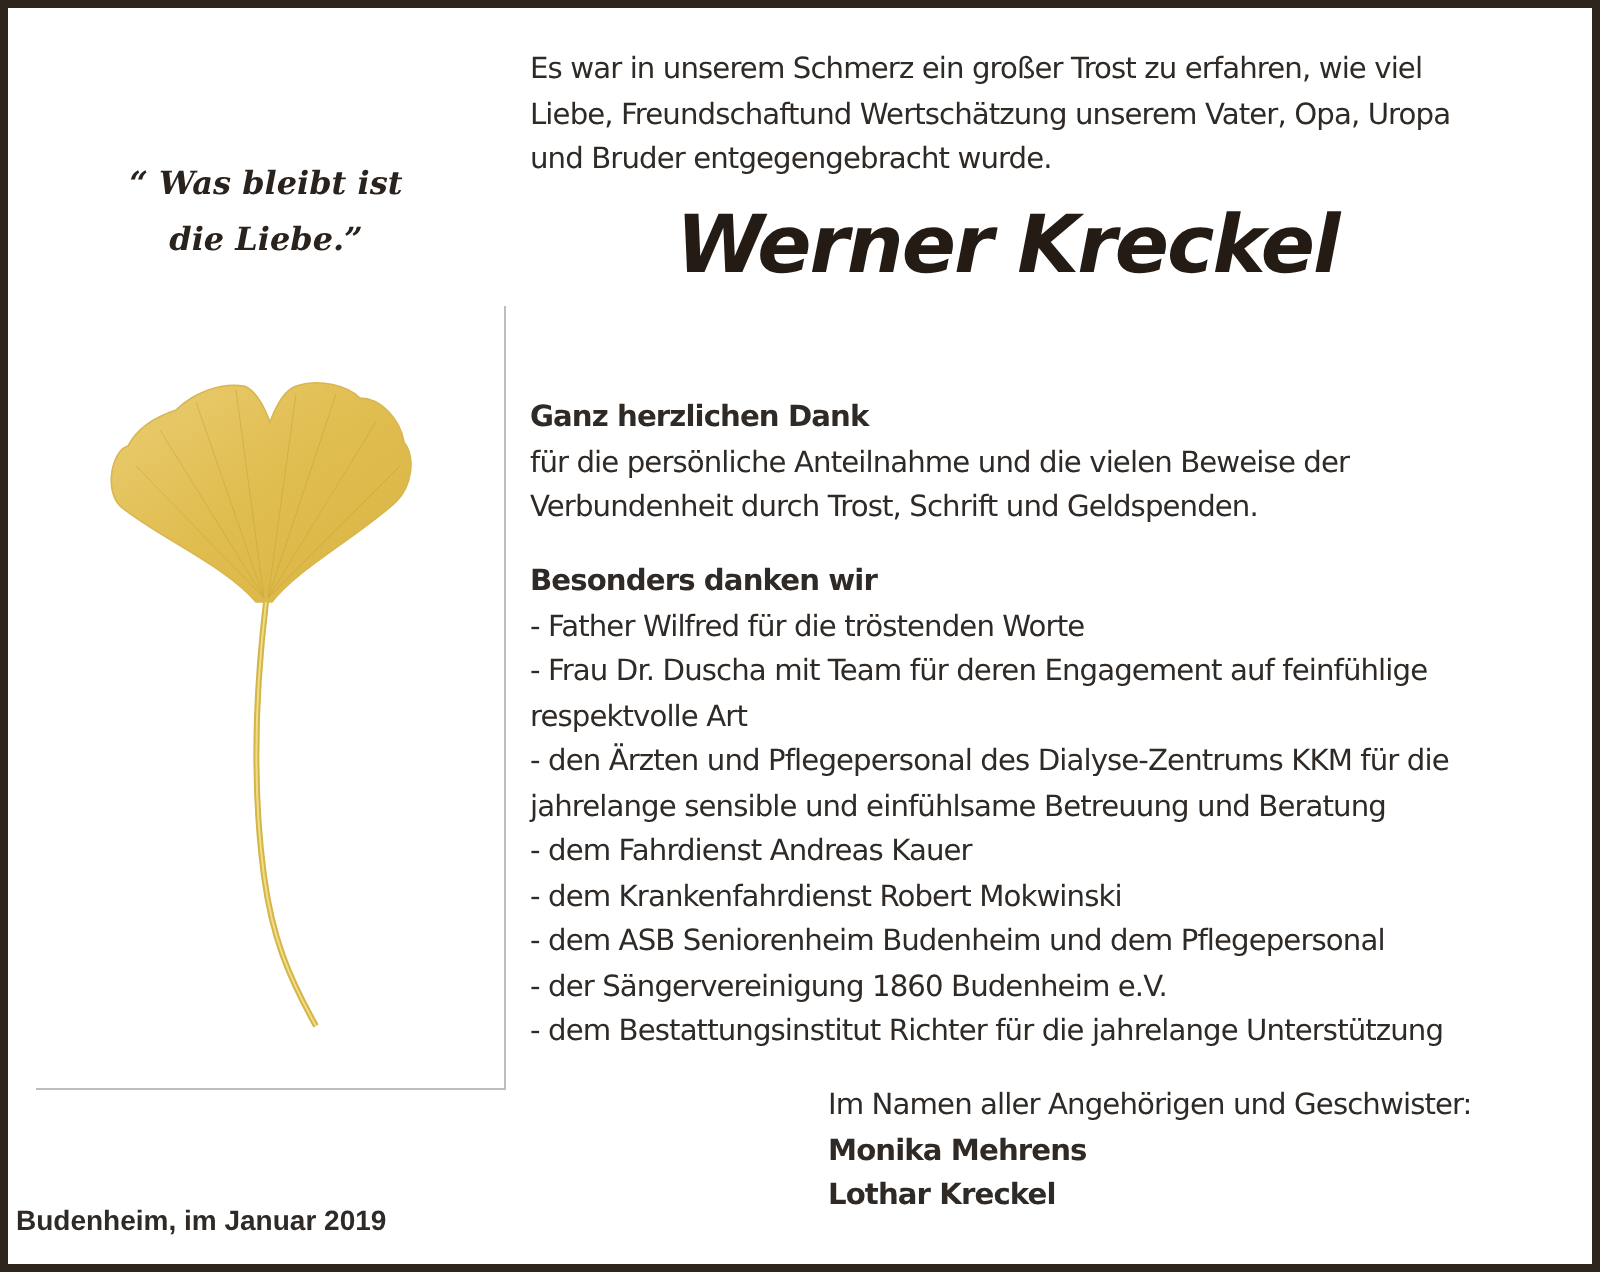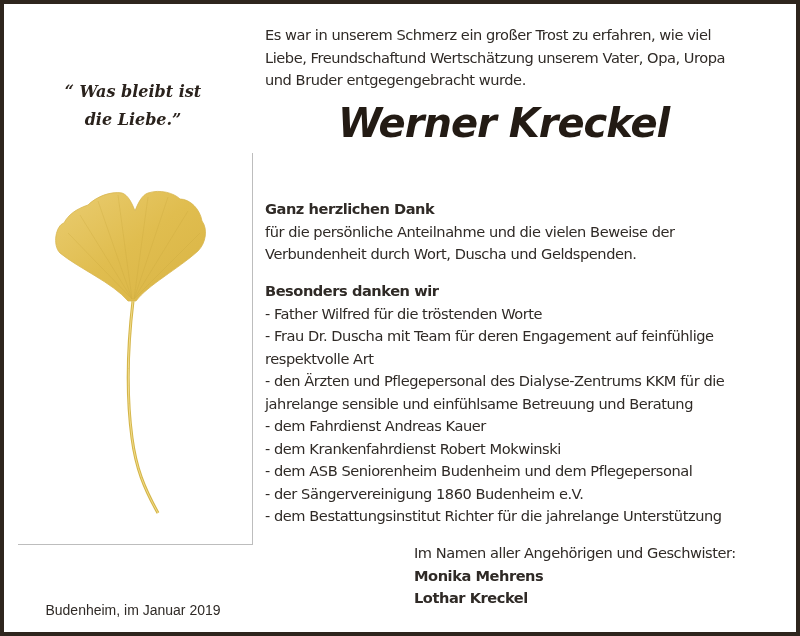--- a/index.html
+++ b/index.html
@@ -13,22 +13,22 @@
       position: absolute; left: 0; top: 70px; width: 250px; text-align: center;
       font-family: "DejaVu Serif", "Liberation Serif", serif; font-style: italic; font-weight: bold;
       font-size: 16px; line-height: 28px; color: #2a221c;
     }
     .image-box {
       position: absolute; left: 10px; top: 145px; width: 235px; height: 392px;
       border-right: 1px solid #bdbdbd; border-bottom: 1px solid #bdbdbd;
     }
     .image-box svg { position: absolute; left: 0; top: 0; }
     .date {
-      position: absolute; left: 0; top: 594px; width: 250px; text-align: center;
-      font-family: "Liberation Sans", sans-serif; font-size: 14px; color: #2f2a26;
+      position: absolute; left: 0; top: 594px; width: 250px; text-align: left;
+      font-family: "Liberation Sans", sans-serif; font-size: 14px; color: #2f2a26; font-weight: bold;
     }
     .right-col {
       position: absolute; left: 261px; top: 0; width: 530px;
       font-family: "DejaVu Sans", sans-serif; color: #2f2a26;
       font-size: 14.6px; line-height: 22.5px; letter-spacing: -0.45px;
     }
     .intro { position: absolute; left: 0; top: 20px; width: 530px; }
     .intro p { white-space: nowrap; }
     .name {
       position: absolute; left: 73px; top: 108px; white-space: nowrap;
@@ -87,21 +87,21 @@
       <p>Es war in unserem Schmerz ein großer Trost zu erfahren, wie viel</p>
       <p>Liebe, Freundschaftund Wertschätzung unserem Vater, Opa, Uropa</p>
       <p>und Bruder entgegengebracht wurde.</p>
     </div>
 
     <div class="name">Werner Kreckel</div>
 
     <div class="section sec1">
       <p class="bold">Ganz herzlichen Dank</p>
       <p>für die persönliche Anteilnahme und die vielen Beweise der</p>
-      <p>Verbundenheit durch Wort, Duscha und Geldspenden.</p>
+      <p>Verbundenheit durch Trost, Schrift und Geldspenden.</p>
     </div>
 
     <div class="section sec2">
       <p class="bold">Besonders danken wir</p>
       <p>- Father Wilfred für die tröstenden Worte</p>
       <p>- Frau Dr. Duscha mit Team für deren Engagement auf feinfühlige</p>
       <p>respektvolle Art</p>
       <p>- den Ärzten und Pflegepersonal des Dialyse-Zentrums KKM für die</p>
       <p>jahrelange sensible und einfühlsame Betreuung und Beratung</p>
       <p>- dem Fahrdienst Andreas Kauer</p>

